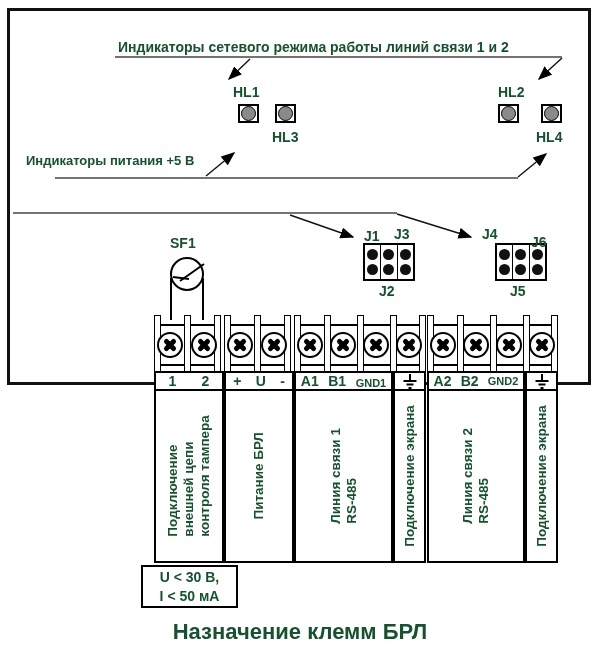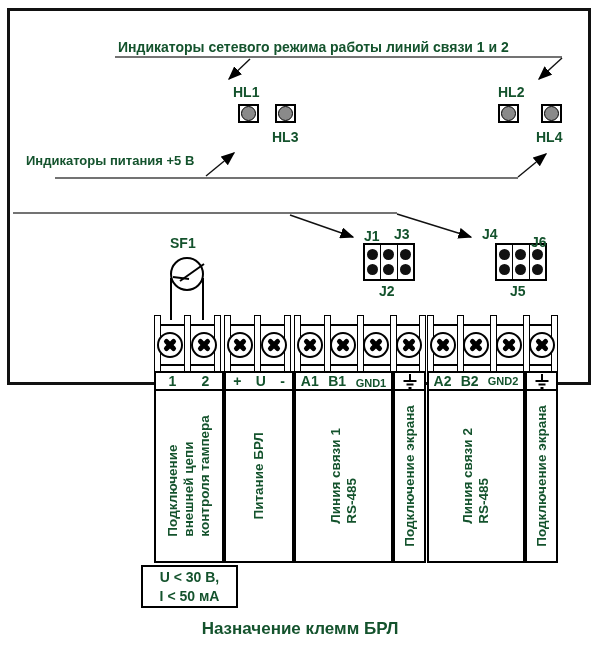--- a/index.html
+++ b/index.html
@@ -43,21 +43,21 @@
   .scell .sm { font-size:11px; }
   
   .vcol { position:absolute; top:389px; height:174px; border:2px solid #000; background:#fff;
           box-sizing:border-box; display:flex; align-items:center; justify-content:center; z-index:2; }
   .vtext { transform:rotate(-90deg); font-weight:bold; font-size:13.5px; line-height:1.18;
            white-space:nowrap; width:max-content; text-align:left; }
   .ulim { position:absolute; left:125px; top:565px; width:97px; height:43px; border:2px solid #000;
           box-sizing:border-box; display:flex; flex-direction:column; align-items:center;
           justify-content:center; font-weight:bold; font-size:14px; line-height:1.35; background:#fff; z-index:5;margin-left:16px; }
   .caption { position:absolute; left:0; top:619px; width:100%; text-align:center;
-             font-weight:bold; font-size:17px; }
+             font-weight:bold; font-size:22px; }
 </style>
 </head>
 <body>
 
 <div class="stage">
 
   <div class="frame"></div>
 
   <svg class="overlay" width="600" height="652" viewBox="0 0 600 652">
     <defs>

